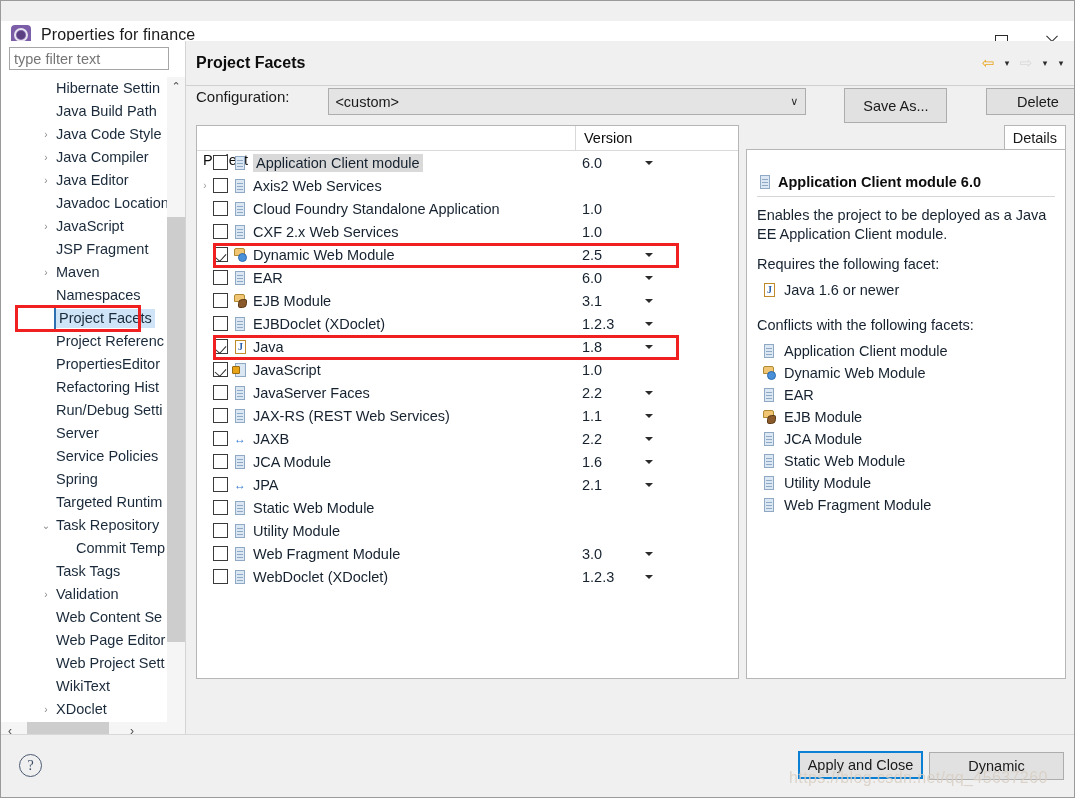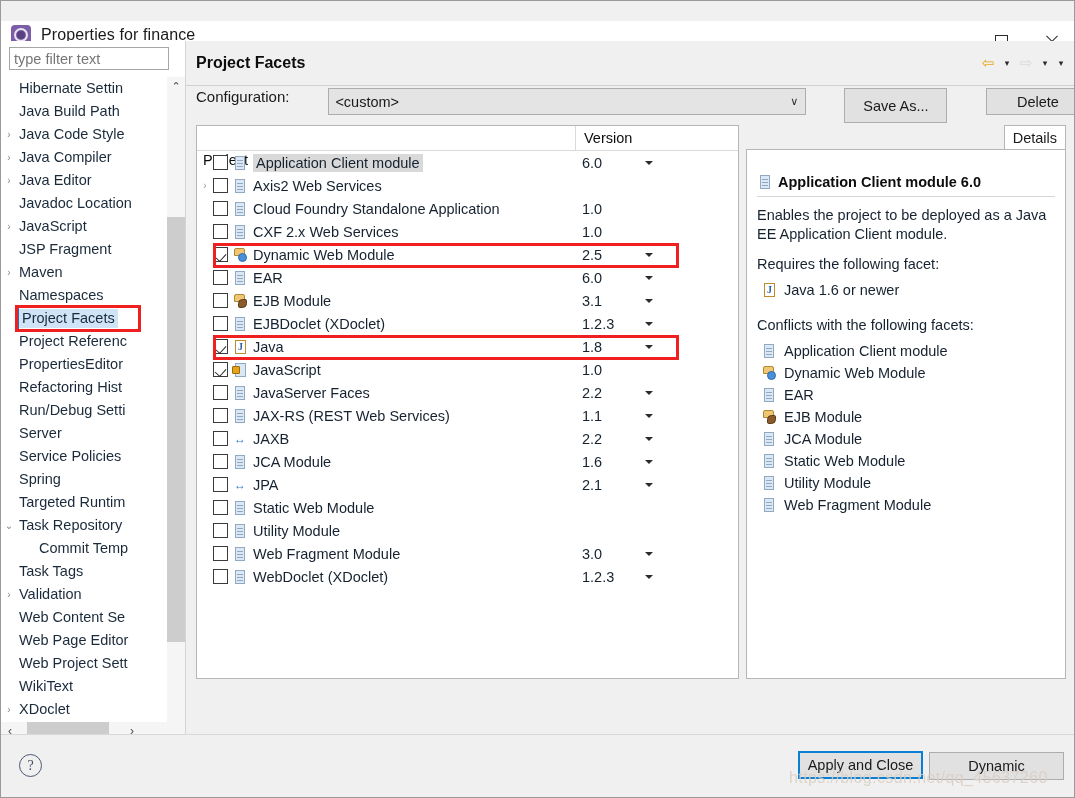--- a/index.html
+++ b/index.html
@@ -96,20 +96,21 @@
   .tree-list {
     position: absolute; left: 0; top: 0; width: 166px;
   }
   .tree-row {
     height: 23px; line-height: 23px;
     display: flex; align-items: flex-start;
     white-space: nowrap;
     font-size: 14.5px;
     color: #1a2a3a;
     position: relative;
+    margin-left: 37px;
   }
   .tree-arrow {
     width: 16px; flex: 0 0 16px;
     text-align: center;
     color: #8a8a8a; font-size: 10px;
     line-height: 23px;
   }
   .tree-arrow.none { color: transparent; }
   .tree-label { padding-left: 2px; }
   .tree-row.indent .tree-label { padding-left: 22px; }

